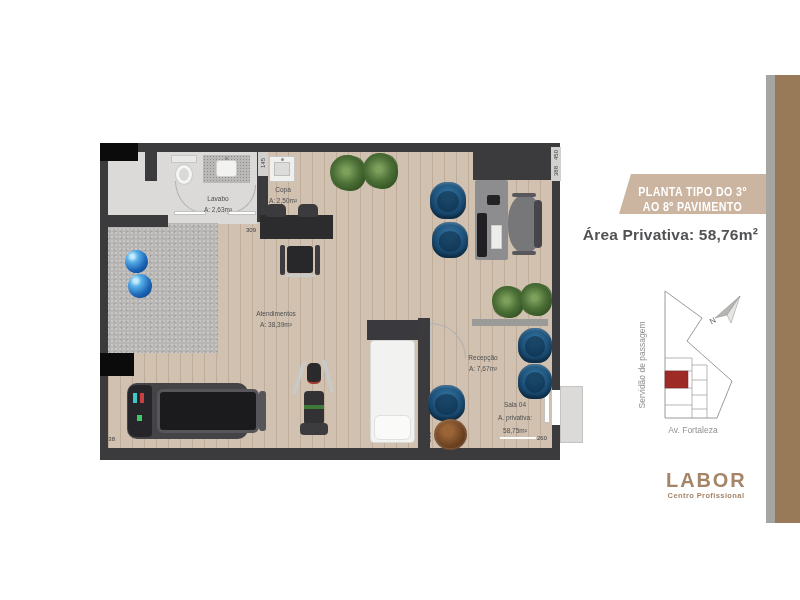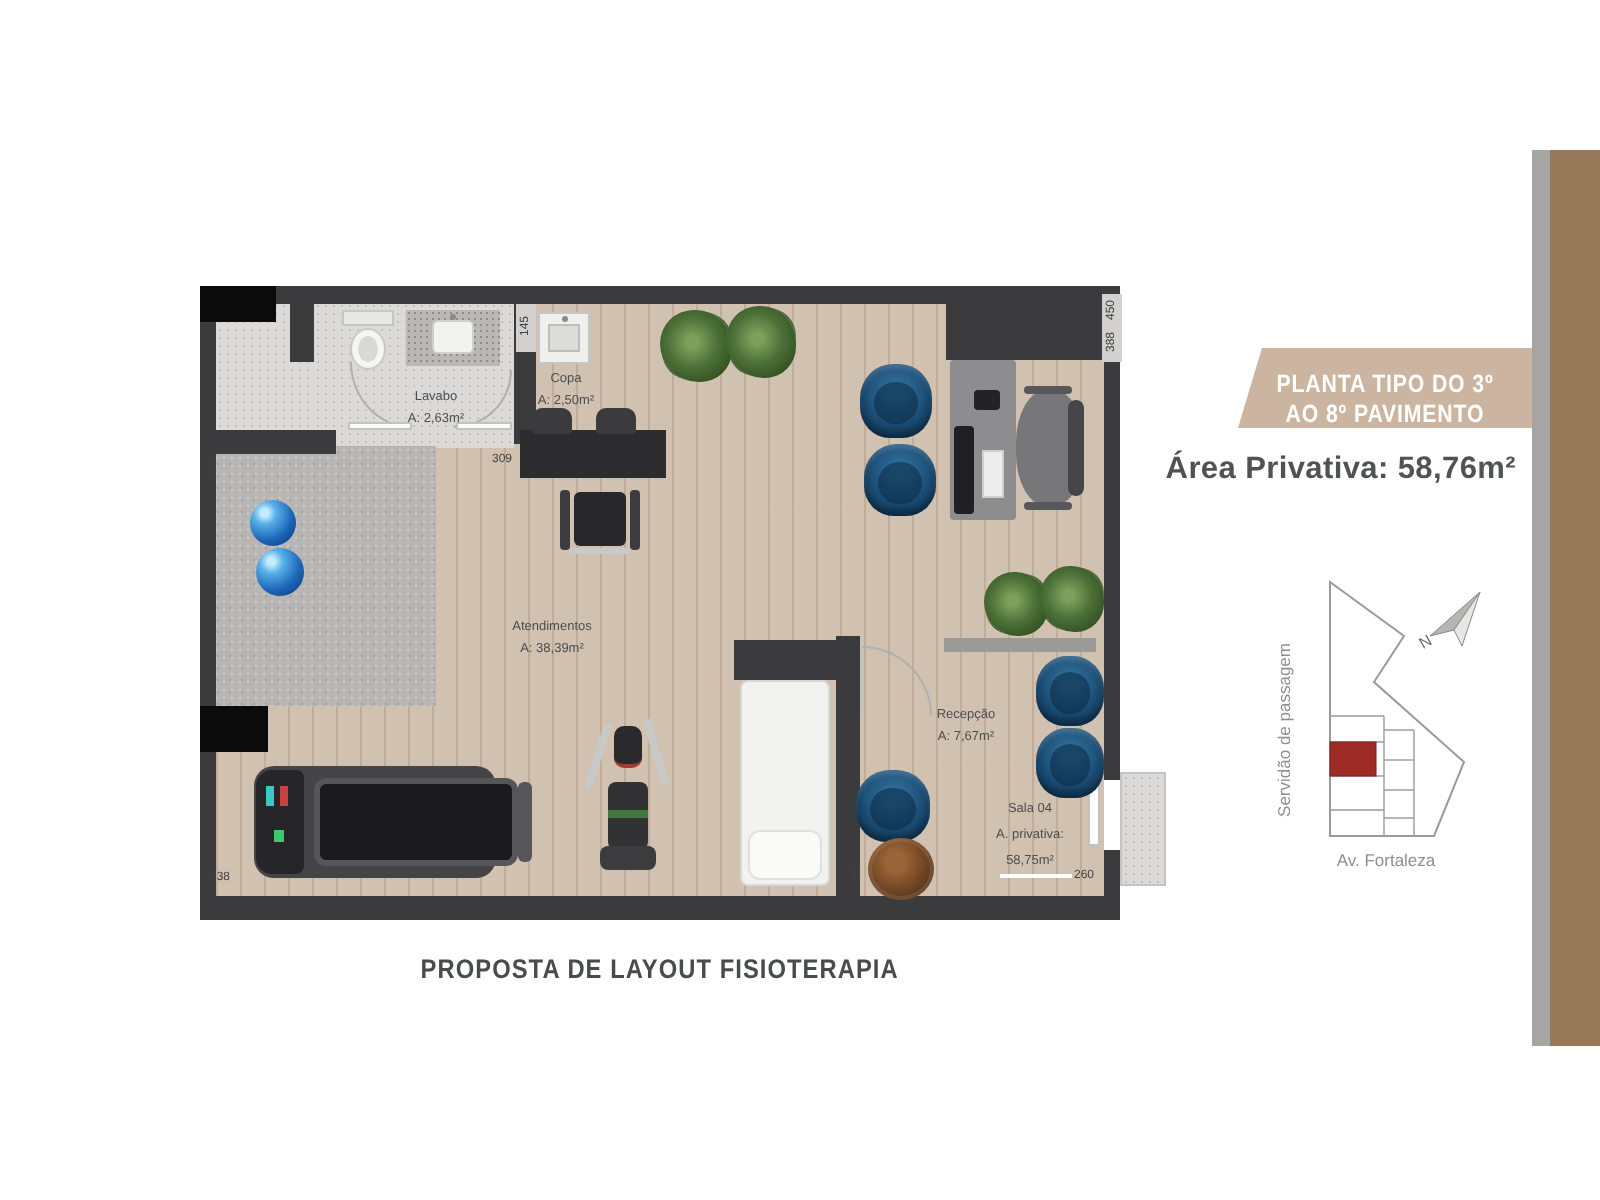--- a/index.html
+++ b/index.html
@@ -198,23 +198,20 @@
     <div class="abs dim vdim" style="left:153px;top:16px;">145</div>
     <div class="abs dim" style="left:146px;top:83px;">309</div>
     <div class="abs dim vdim" style="left:446px;top:8px;">450</div>
     <div class="abs dim vdim" style="left:446px;top:24px;">388</div>
     <div class="abs dim" style="left:437px;top:291px;">260</div>
     <div class="abs dim vdim" style="left:319px;top:290px;">265</div>
   </div>
 
   <div class="abs floor-light" style="left:560px;top:386px;width:23px;height:57px;border:1px solid #c4c4c2;box-sizing:border-box;"></div>
 
-  <div id="caption" class="abs" style="left:100px;top:476px;width:460px;height:18px;">
-    <span>PROPOSTA DE LAYOUT FISIOTERAPIA</span>
-  </div>
 
   <div id="banner-sub" class="abs" style="left:619px;top:174px;width:147px;height:40px;">
     <span>PLANTA TIPO DO 3º</span>
     <span>AO 8º PAVIMENTO</span>
   </div>
   <div id="areas" class="abs" style="left:540px;top:225px;width:218px;height:44px;">
     <div>Área Privativa: 58,76m²</div>
   </div>
 
   <svg class="abs" style="left:620px;top:268px;" width="160" height="175" viewBox="0 0 160 175">
@@ -234,17 +231,21 @@
     <rect x="45" y="103" width="23" height="17" fill="#9e2b25" stroke="#7d211c" stroke-width="0.5"></rect>
     <g>
       <polygon points="120,28 95,50 107,47" fill="#b5b5b3" stroke="#8a8a88" stroke-width="0.5"></polygon>
       <polygon points="120,28 107,47 111,55" fill="#e6e6e4" stroke="#8a8a88" stroke-width="0.5"></polygon>
       <text x="90" y="57" font-size="8" fill="#6a6a68" transform="rotate(-30 90 54)">N</text>
     </g>
     <text x="25" y="97" font-size="8.5" fill="#8f8f8d" text-anchor="middle" transform="rotate(-90 25 97)">Servidão de passagem</text>
     <text x="73" y="165" font-size="8.5" fill="#8f8f8d" text-anchor="middle">Av. Fortaleza</text>
   </svg>
 
+  <div id="logo" class="abs" style="left:660px;top:471px;width:92px;">
+    <div class="brand">LABOR</div>
+    <div class="tagline">Centro Profissional</div>
+  </div>
 
   <div class="abs" style="left:766px;top:75px;width:9px;height:448px;background:var(--stripe-gray,#a5a5a4);"></div>
   <div class="abs" style="left:775px;top:75px;width:25px;height:448px;background:var(--stripe-brown,#997a58);"></div>
 
 </div>
 
 </body></html>

